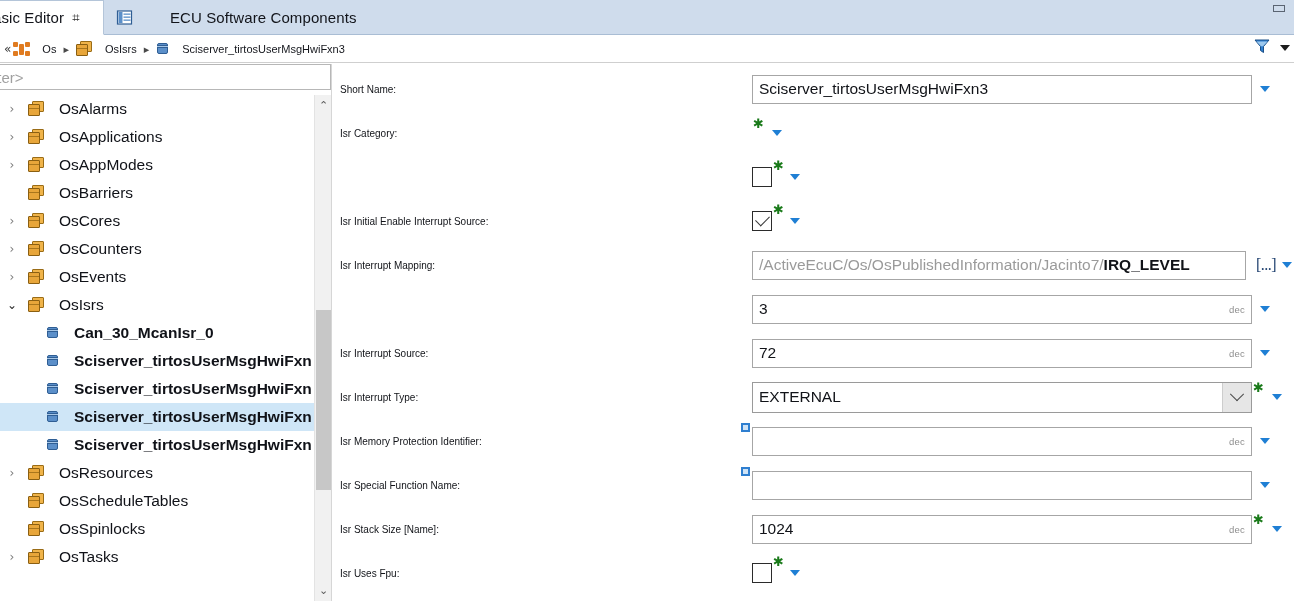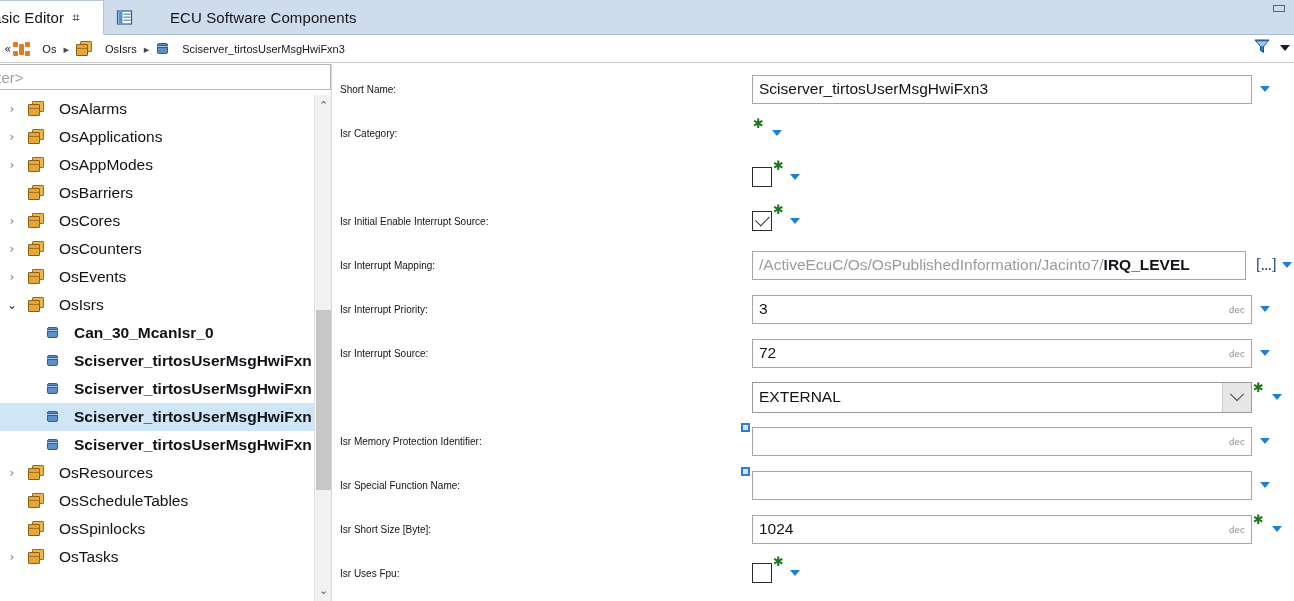--- a/index.html
+++ b/index.html
@@ -497,21 +497,20 @@
         <div class="flabel">Isr Interrupt Mapping:</div>
         <div class="fctl">
           <span class="tbox wide">
             <span class="ellipsed"><span class="gray">/ActiveEcuC/Os/OsPublishedInformation/Jacinto7/</span><span class="blk">IRQ_LEVEL</span></span>
           </span>
           <span class="dots">[...]</span>
           <span class="bcaret tight"></span>
         </div>
       </div>
       <div class="frow" style="top: 223px;">
-        <div class="flabel">Isr Interrupt Priority:</div>
         <div class="fctl">
           <span class="mwrap">
             <span class="tbox">
               <span>3</span>
               <span class="dec">dec</span>
             </span>
           </span>
           <span class="bcaret"></span>
         </div>
       </div>
@@ -521,20 +520,21 @@
           <span class="mwrap">
             <span class="tbox">
               <span>72</span>
               <span class="dec">dec</span>
             </span>
           </span>
           <span class="bcaret"></span>
         </div>
       </div>
       <div class="frow" style="top: 311px;">
+        <div class="flabel">Isr Interrupt Type:</div>
         <div class="fctl">
           <span class="cmb">
             <span>EXTERNAL</span>
             <span class="arrowbox">
               <span class="chev"></span>
             </span>
           </span>
           <span class="ast onbox">✱</span>
           <span class="bcaret"></span>
         </div>
@@ -558,21 +558,21 @@
           <span class="mwrap">
             <span class="marker"></span>
             <span class="tbox">
               <span></span>
             </span>
           </span>
           <span class="bcaret"></span>
         </div>
       </div>
       <div class="frow" style="top: 443px;">
-        <div class="flabel">Isr Short Size [Byte]:</div>
+        <div class="flabel">Isr Stack Size [Name]:</div>
         <div class="fctl">
           <span class="mwrap">
             <span class="tbox">
               <span>1024</span>
               <span class="dec">dec</span>
             </span>
           </span>
           <span class="ast onbox">✱</span>
           <span class="bcaret"></span>
         </div>

